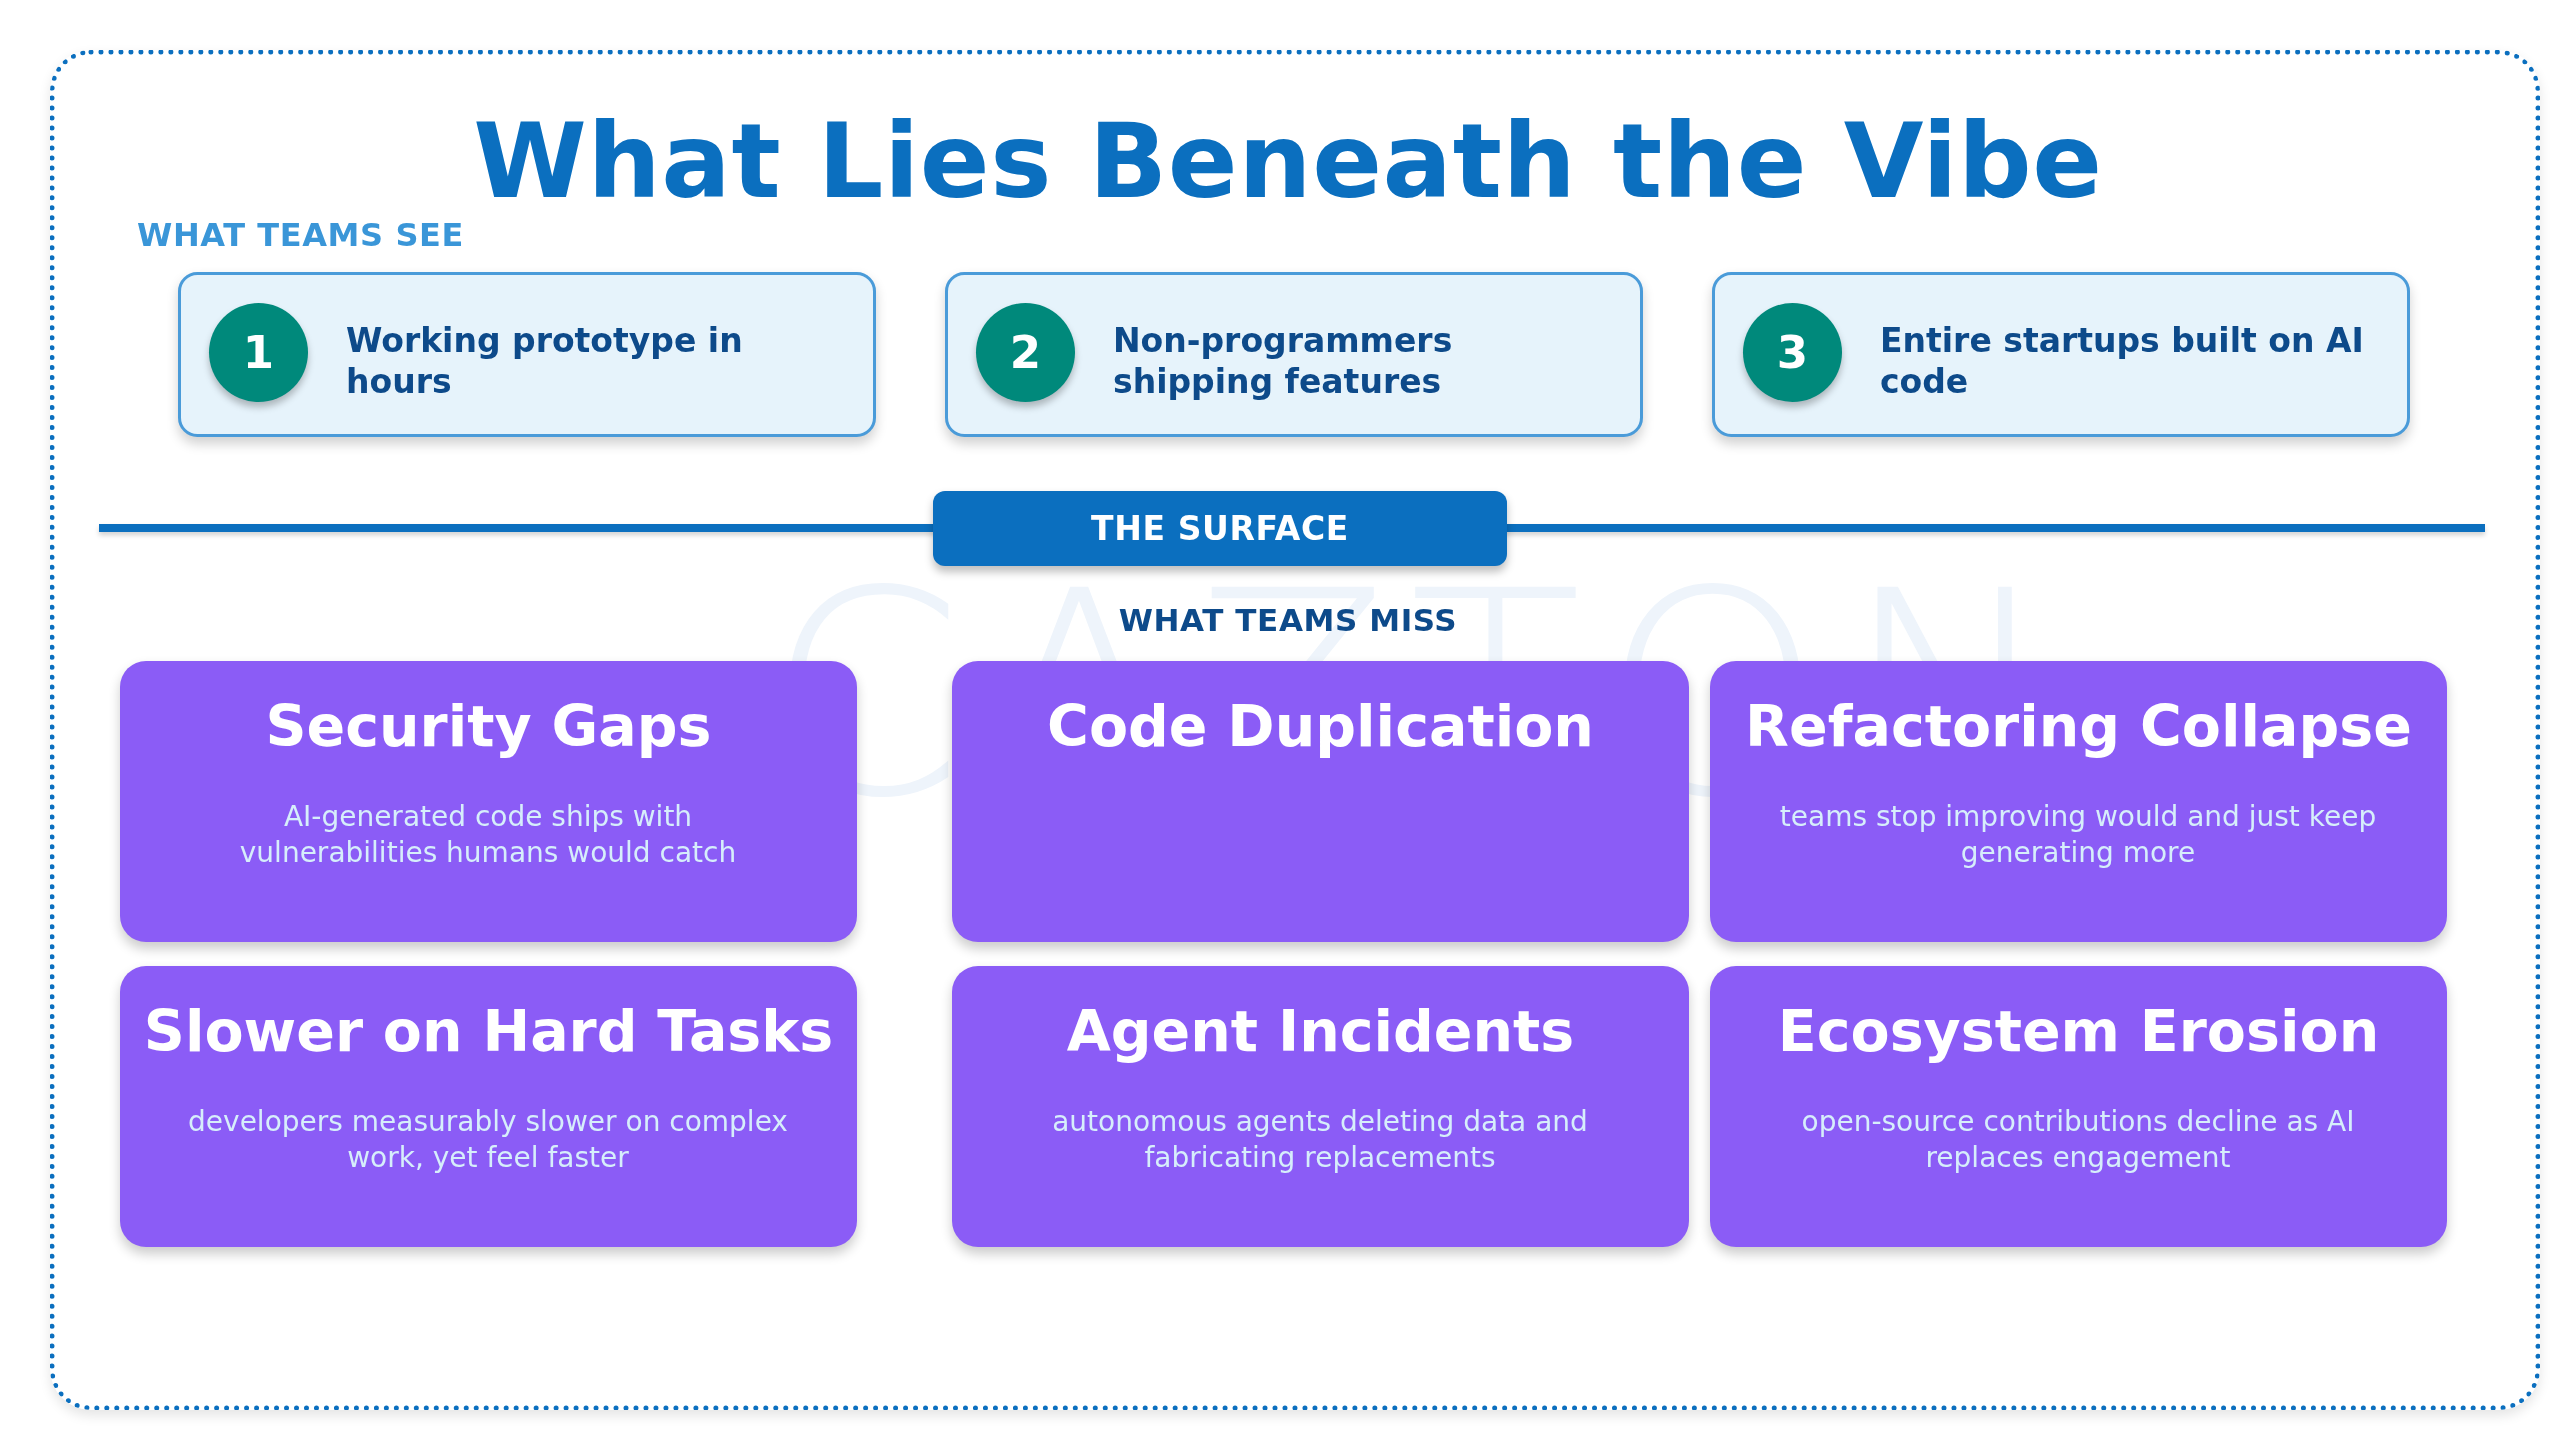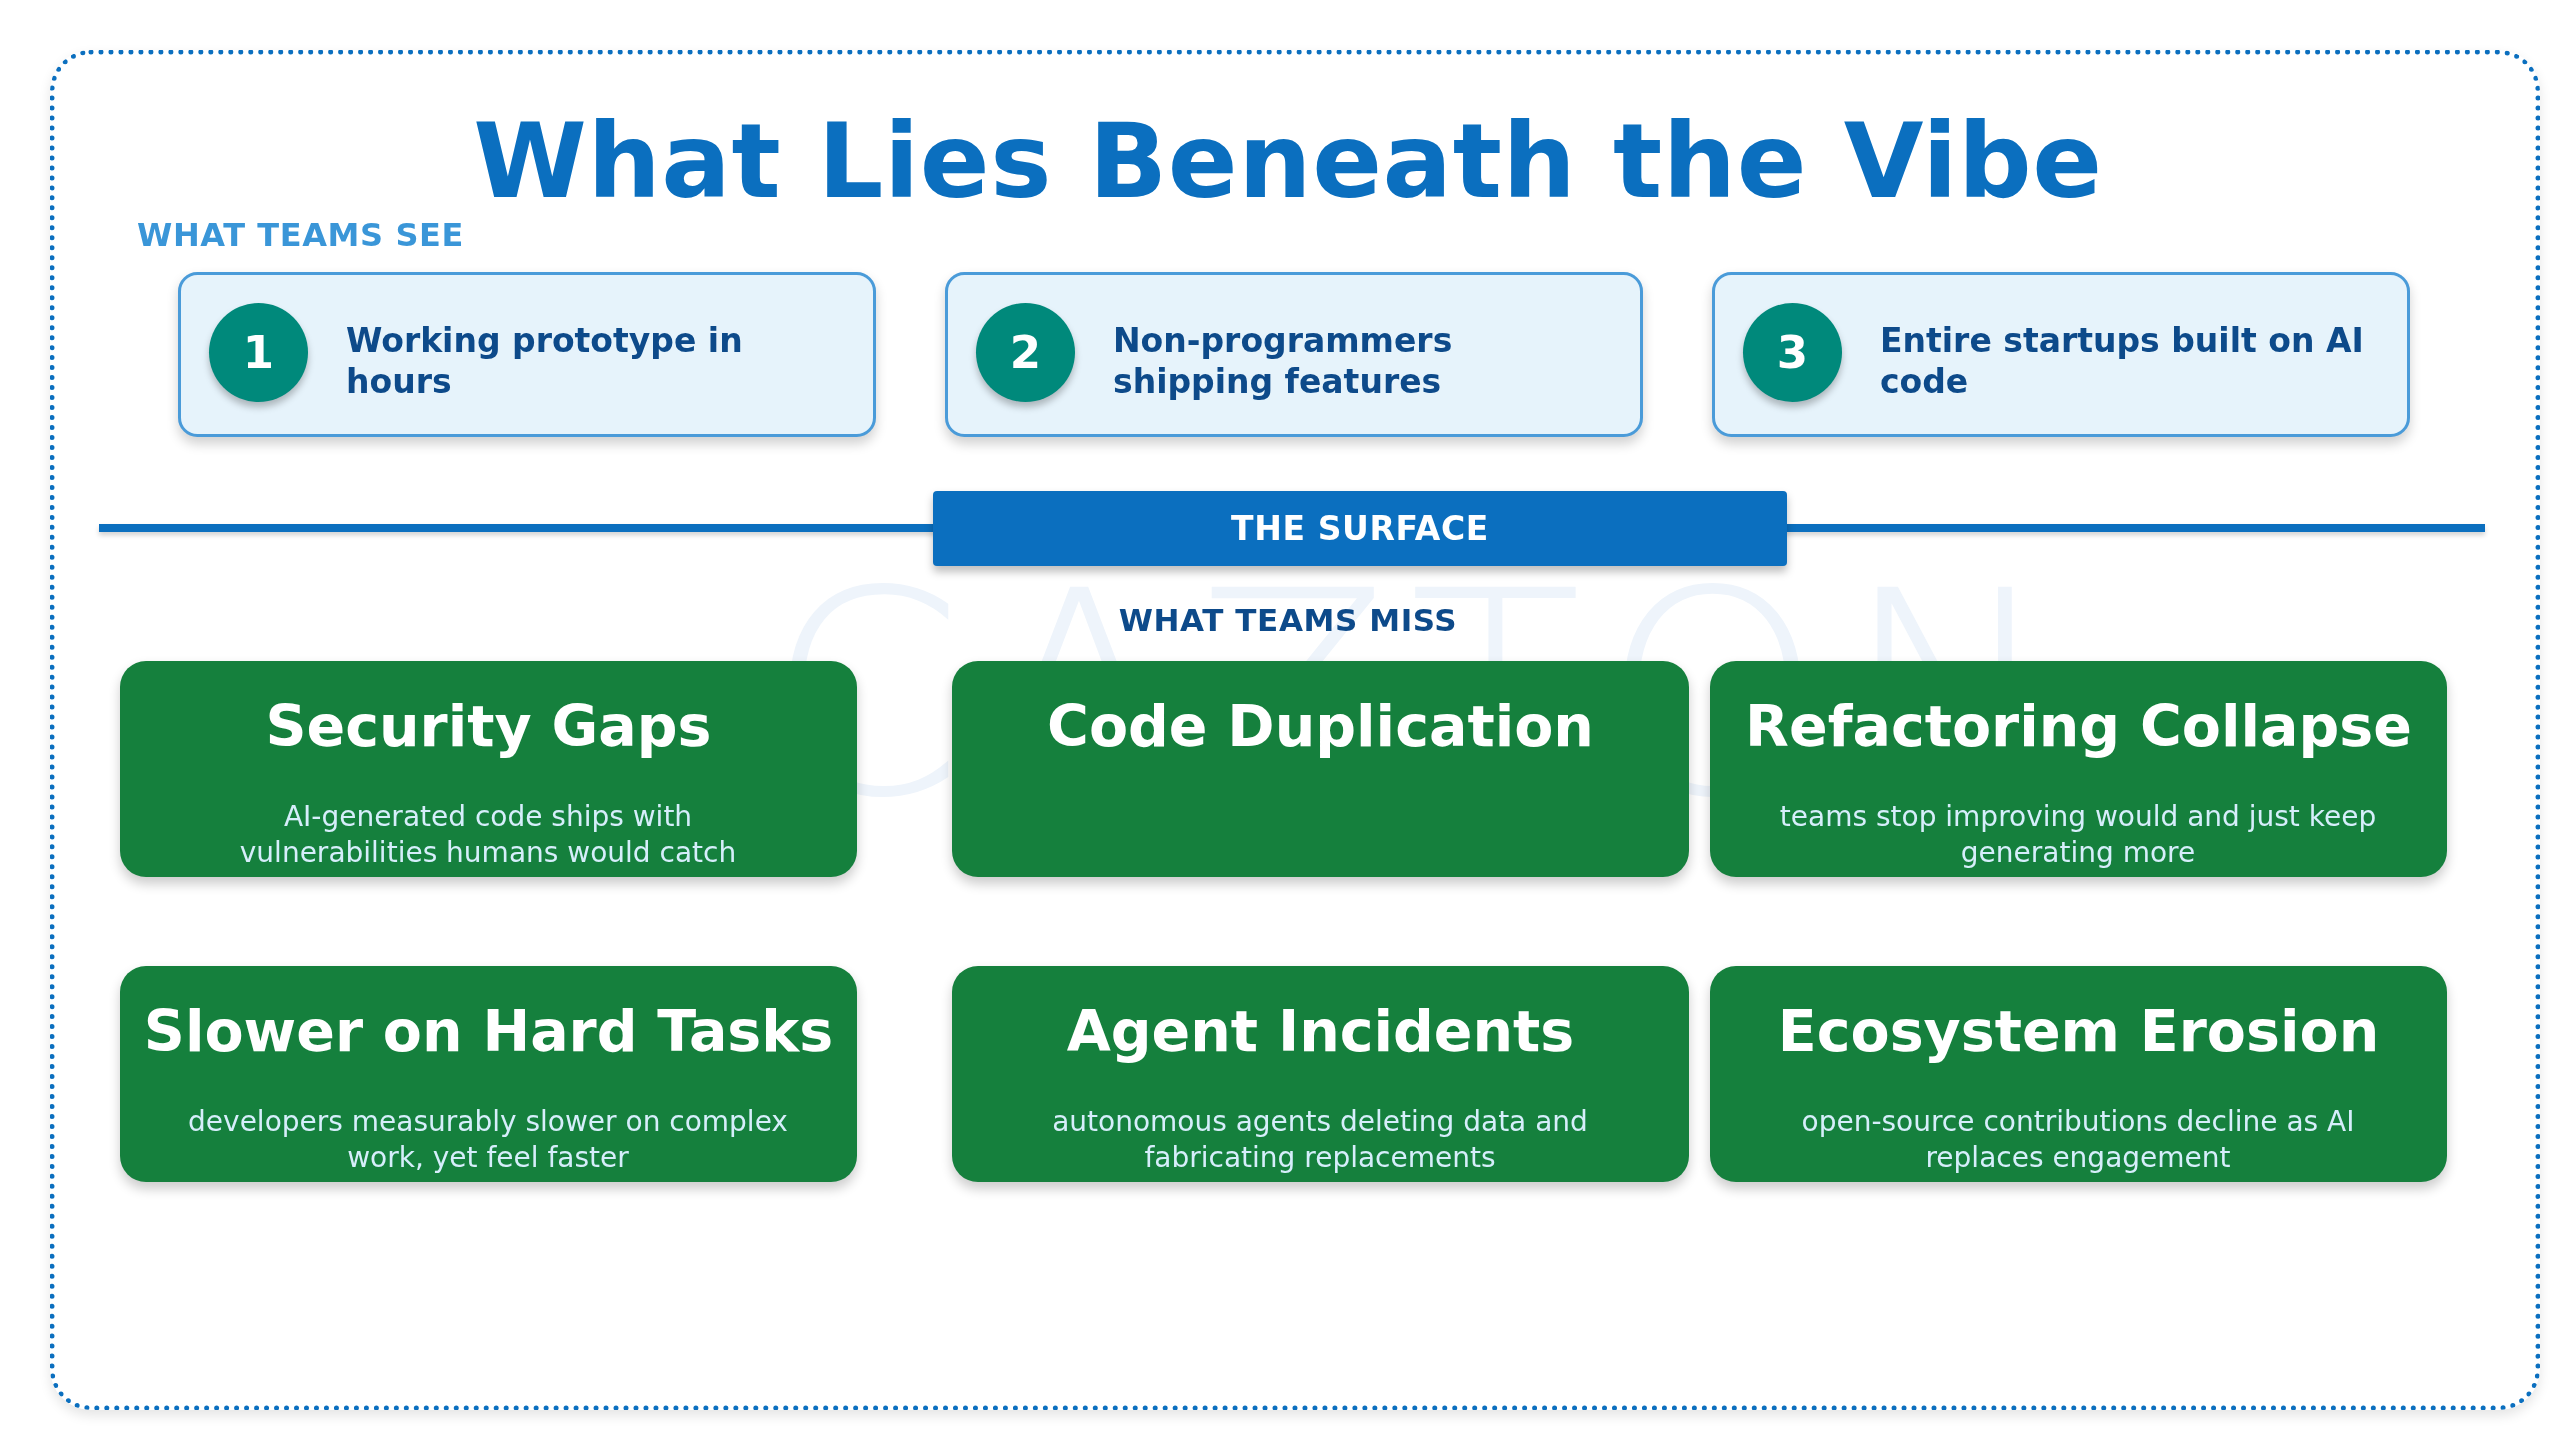--- a/index.html
+++ b/index.html
@@ -41,33 +41,33 @@
   }
   .pill .txt {
     position: absolute; left: 165px; top: 45px; width: 489px;
     font-size: 33px; font-weight: bold; color: #0d4a8a; line-height: 1.25;
   }
   .surface-line {
     position: absolute; left: 99px; top: 524px; width: 2386px; height: 8.4px;
     background: #0b6fbf; box-shadow: 0 3.2px 5.2px rgba(0,0,0,0.18);
   }
   .surface-box {
-    position: absolute; left: 933px; top: 491px; width: 854px; height: 75px;
-    background: #0b6fbf; border-radius: 4px; color: #fff;
+    position: absolute; left: 933px; top: 491px; width: 574px; height: 75px;
+    background: #0b6fbf; border-radius: 12px; color: #fff;
     display: flex; align-items: center; justify-content: center;
     font-size: 33px; font-weight: bold; letter-spacing: 0.6px;
     box-shadow: 0 5.2px 9px rgba(0,0,0,0.25);
   }
   .section-miss {
     position: absolute; left: 0; top: 602px; width: 2576px; text-align: center;
     font-size: 31px; font-weight: bold; color: #0d4a8a; letter-spacing: 0.6px;
   }
   .card {
-    position: absolute; width: 737px; height: 216px; box-sizing: border-box;
-    background: #15803d; border-radius: 26px; text-align: center;
+    position: absolute; width: 737px; height: 281px; box-sizing: border-box;
+    background: #8b5cf6; border-radius: 26px; text-align: center;
     box-shadow: 0 6.4px 11.6px rgba(0,0,0,0.20);
   }
   .card .h {
     position: absolute; left: 0; top: 32px; width: 100%;
     font-size: 57px; font-weight: bold; color: #ffffff;
   }
   .card .b {
     position: absolute; left: 64px; top: 138px; width: 608px;
     font-size: 28px; color: #d6eefb; line-height: 1.3;
   }

